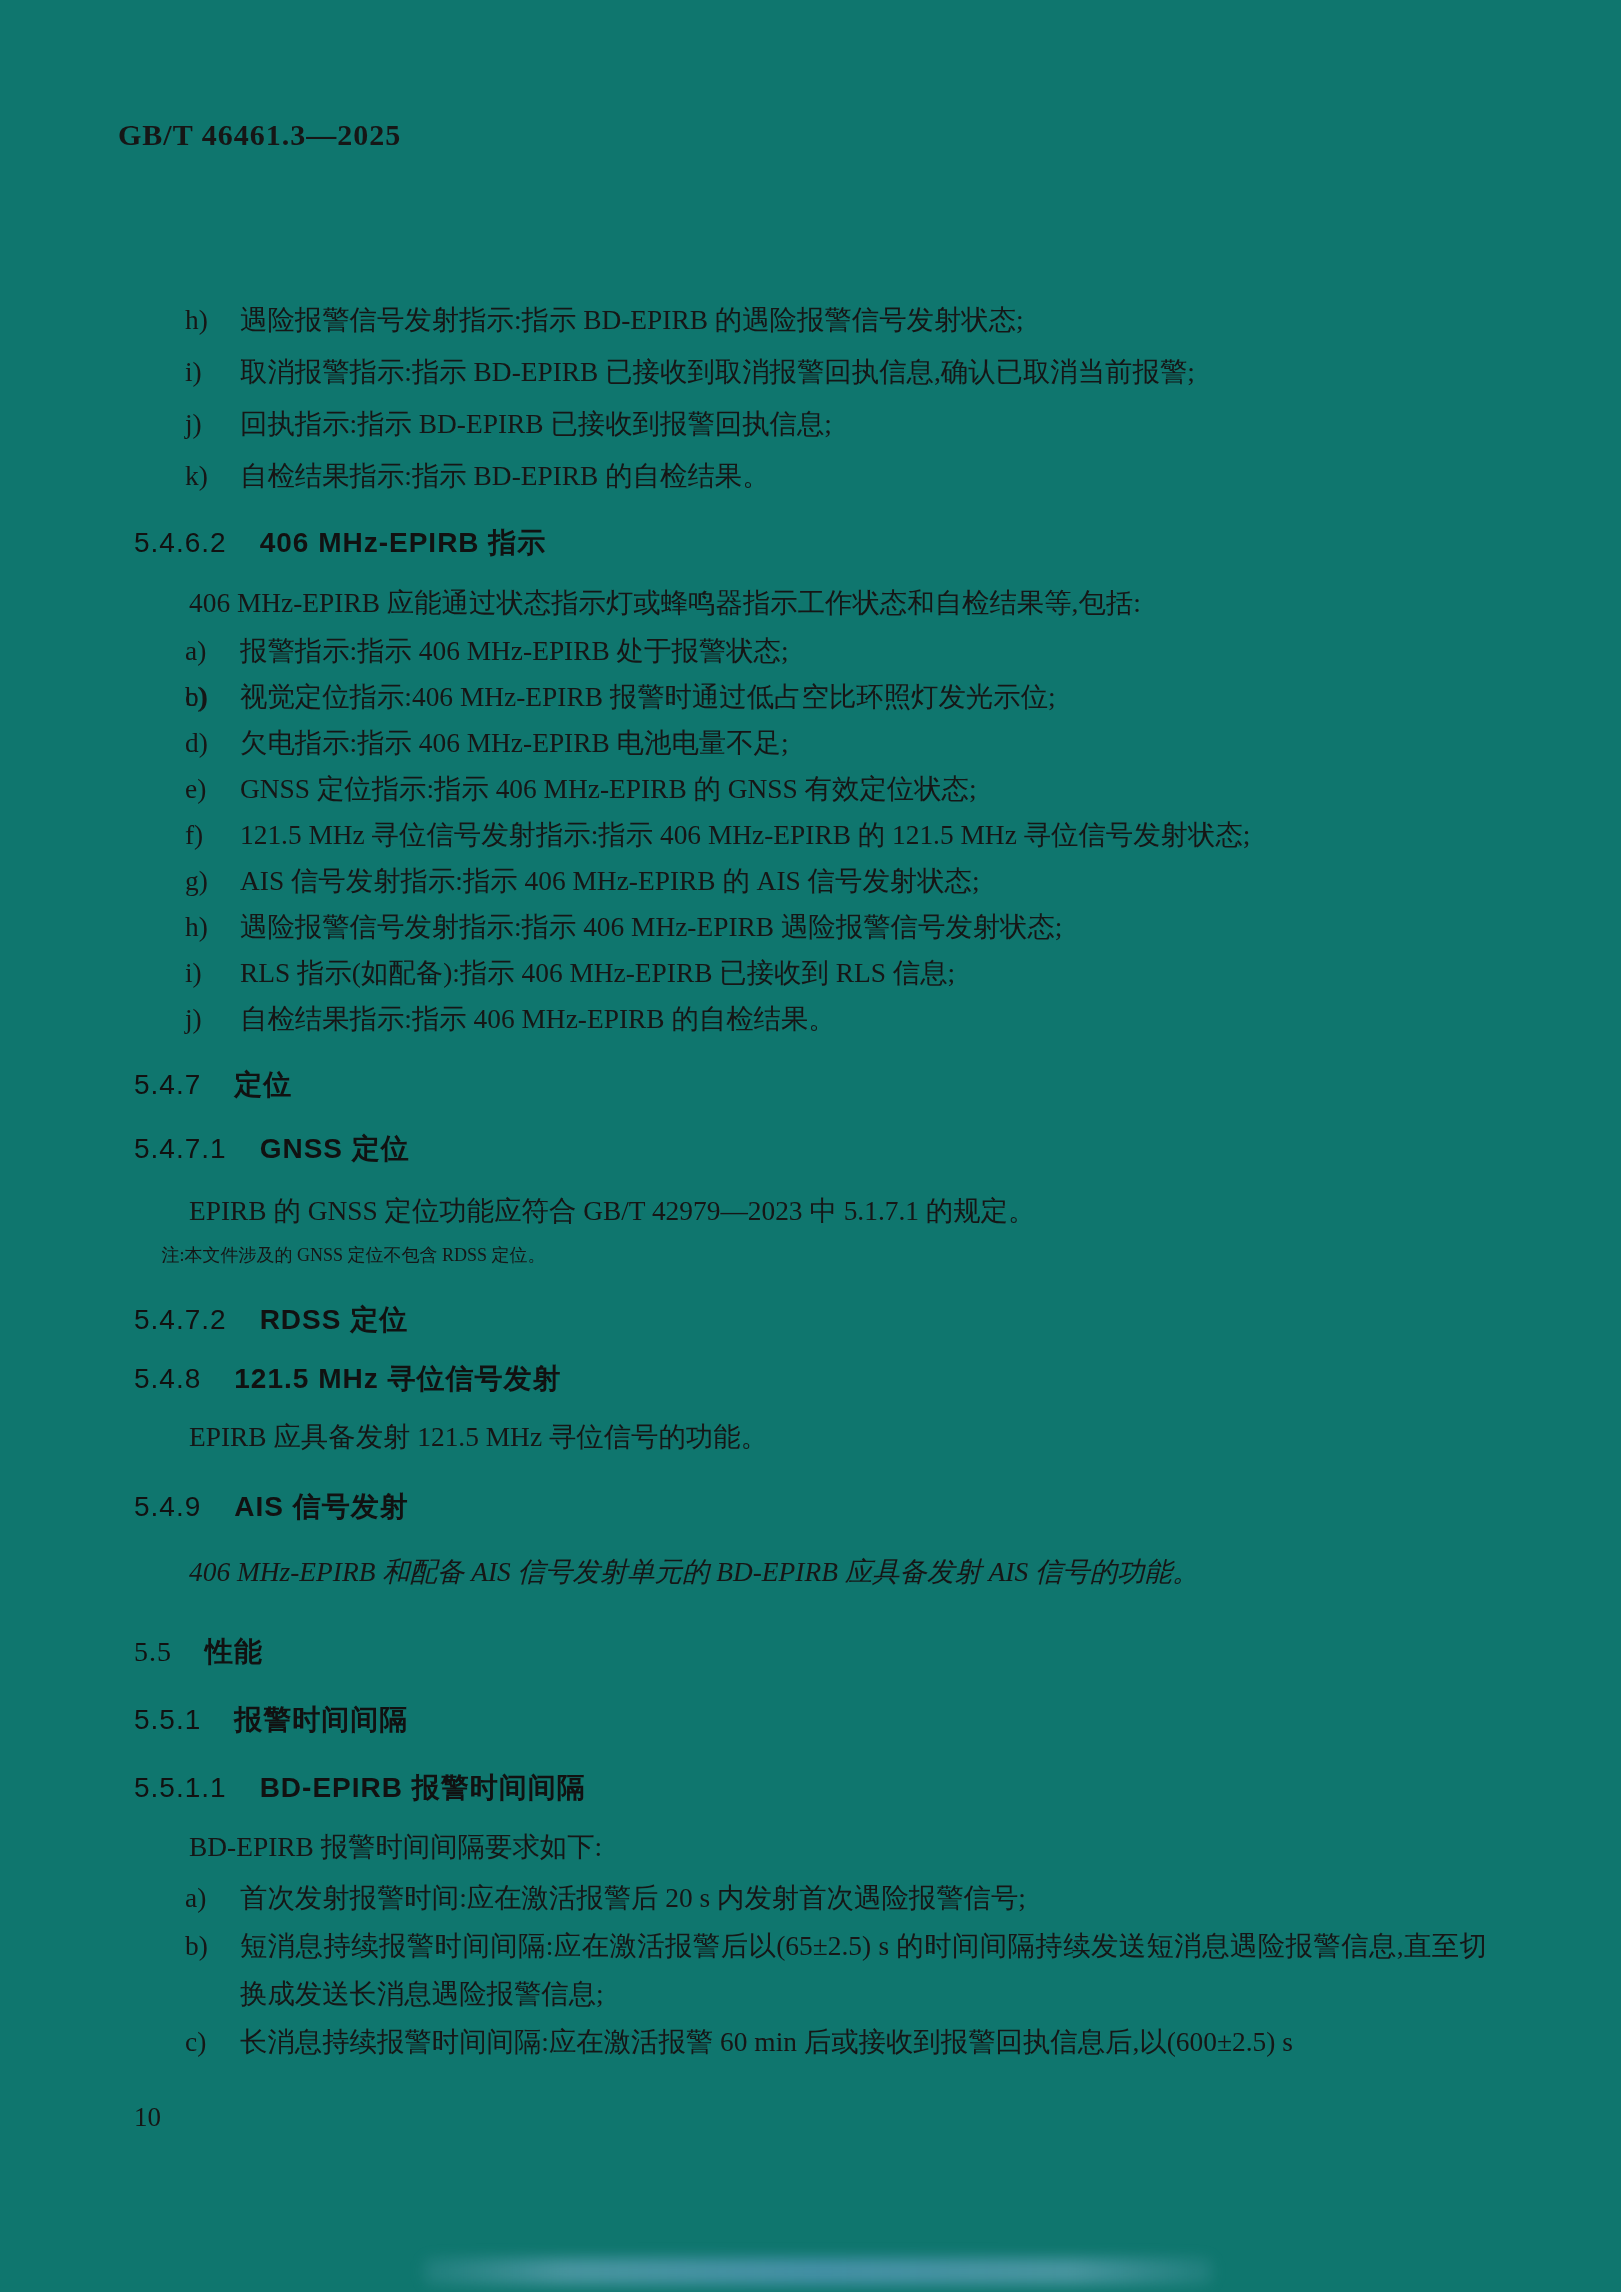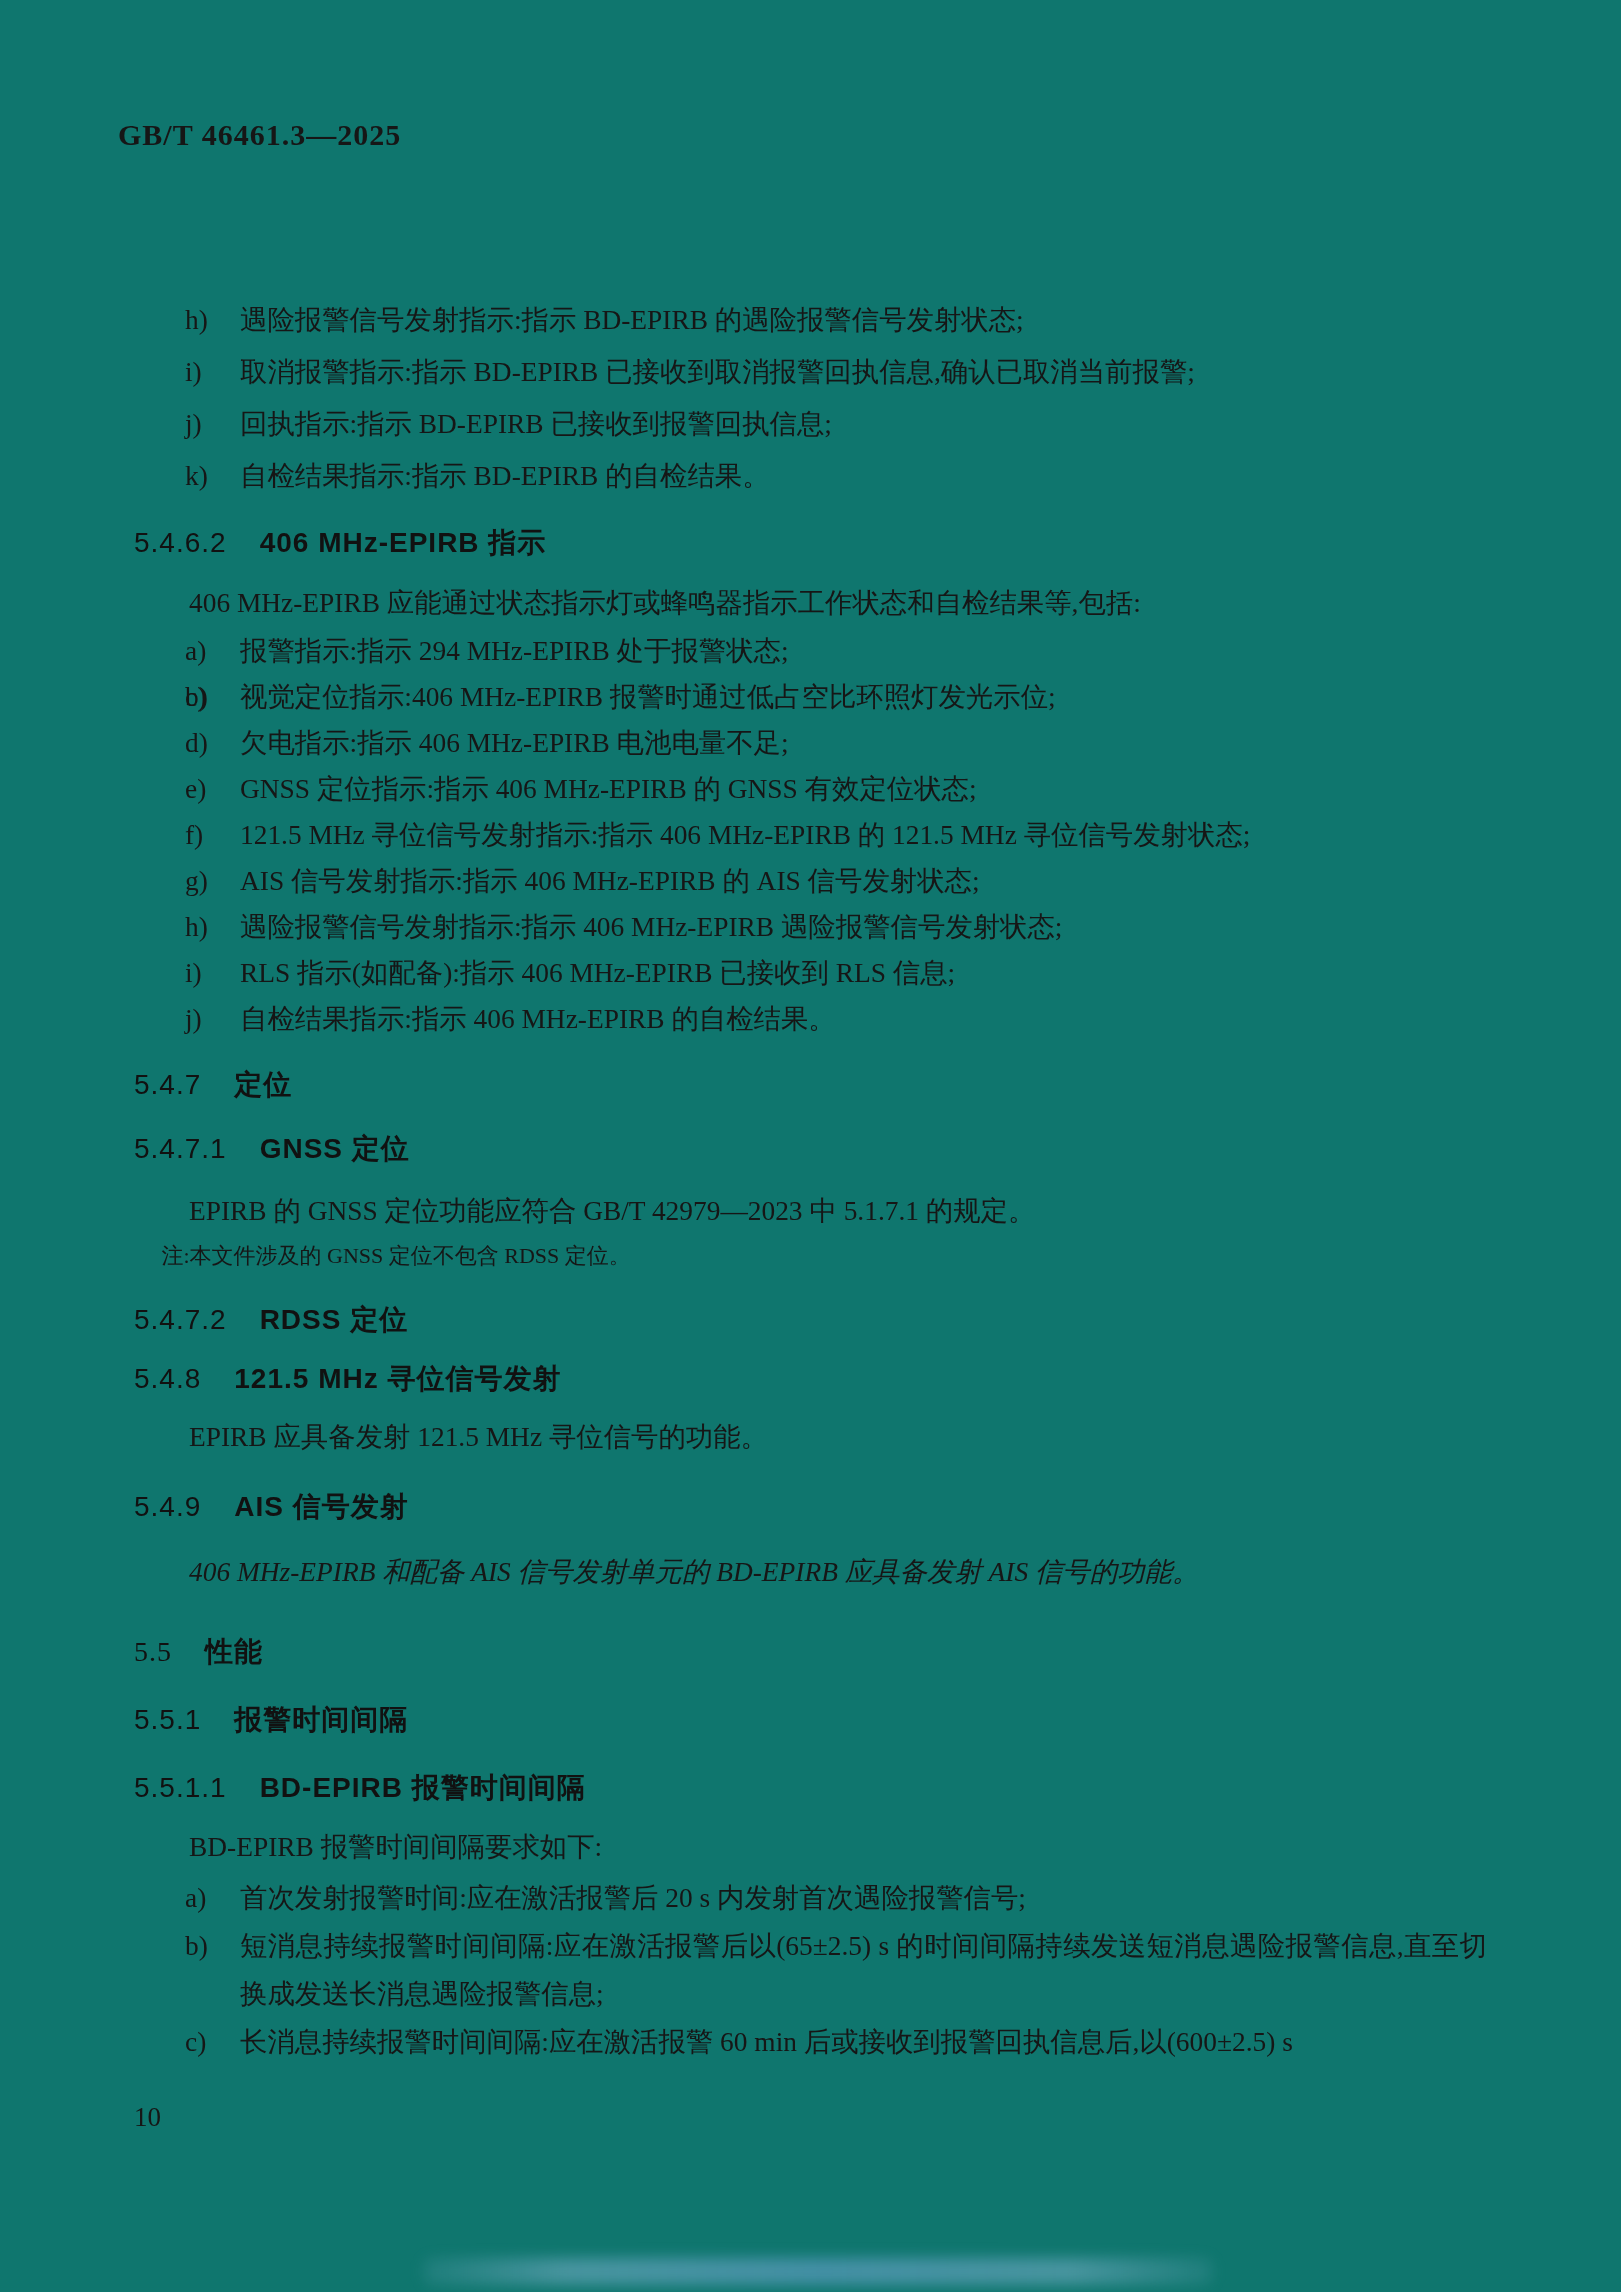--- a/index.html
+++ b/index.html
@@ -34,21 +34,21 @@
   .h-num{font-weight:400;margin-right:33px;letter-spacing:1px;}
   .h-title{font-weight:700;letter-spacing:1px;}
   
   .para{
     margin:0;position:relative;
     text-indent:55px;
   }
   .para-text{position:relative;z-index:1;}
   
   .note{
-    font-size:22px;line-height:39px;margin:2px 0 0 0;
+    font-size:18px;line-height:39px;margin:2px 0 0 0;
     text-indent:27.4px;text-align:left;
   }
   
   .list{margin:0;}
   .li{
     position:relative;padding-left:106px;
     text-align:justify;
   }
   .li-label{
     position:absolute;left:51px;top:0;
@@ -113,21 +113,21 @@
   <main class="content">
       <div class="list list-1 b0">
         <div class="li"><span class="li-label">h)</span><span class="li-text">遇险报警信号发射指示:指示 BD-EPIRB 的遇险报警信号发射状态;</span></div>
         <div class="li"><span class="li-label">i)</span><span class="li-text">取消报警指示:指示 BD-EPIRB 已接收到取消报警回执信息,确认已取消当前报警;</span></div>
         <div class="li"><span class="li-label">j)</span><span class="li-text">回执指示:指示 BD-EPIRB 已接收到报警回执信息;</span></div>
         <div class="li"><span class="li-label">k)</span><span class="li-text">自检结果指示:指示 BD-EPIRB 的自检结果。</span></div>
       </div>
       <div class="heading b1"><span class="h-num">5.4.6.2</span><span class="h-title">406 MHz-EPIRB 指示</span></div>
       <div class="para b2"><span class="para-text">406 MHz-EPIRB 应能通过状态指示灯或蜂鸣器指示工作状态和自检结果等,包括:</span></div>
       <div class="list list-2 b3">
-        <div class="li"><span class="li-label">a)</span><span class="li-text">报警指示:指示 294 MHz-EPIRB 处于报警状态;</span></div>
+        <div class="li"><span class="li-label">a)</span><span class="li-text">报警指示:指示 406 MHz-EPIRB 处于报警状态;</span></div>
         <div class="li"><span class="li-label">b)</span></div>
         <div class="li"><span class="li-label">c)</span><span class="li-text">视觉定位指示:406 MHz-EPIRB 报警时通过低占空比环照灯发光示位;</span></div>
         <div class="li"><span class="li-label">d)</span><span class="li-text">欠电指示:指示 406 MHz-EPIRB 电池电量不足;</span></div>
         <div class="li"><span class="li-label">e)</span><span class="li-text">GNSS 定位指示:指示 406 MHz-EPIRB 的 GNSS 有效定位状态;</span></div>
         <div class="li"><span class="li-label">f)</span><span class="li-text">121.5 MHz 寻位信号发射指示:指示 406 MHz-EPIRB 的 121.5 MHz 寻位信号发射状态;</span></div>
         <div class="li"><span class="li-label">g)</span><span class="li-text">AIS 信号发射指示:指示 406 MHz-EPIRB 的 AIS 信号发射状态;</span></div>
         <div class="li"><span class="li-label">h)</span><span class="li-text">遇险报警信号发射指示:指示 406 MHz-EPIRB 遇险报警信号发射状态;</span></div>
         <div class="li"><span class="li-label">i)</span><span class="li-text">RLS 指示(如配备):指示 406 MHz-EPIRB 已接收到 RLS 信息;</span></div>
         <div class="li"><span class="li-label">j)</span><span class="li-text">自检结果指示:指示 406 MHz-EPIRB 的自检结果。</span></div>
       </div>

